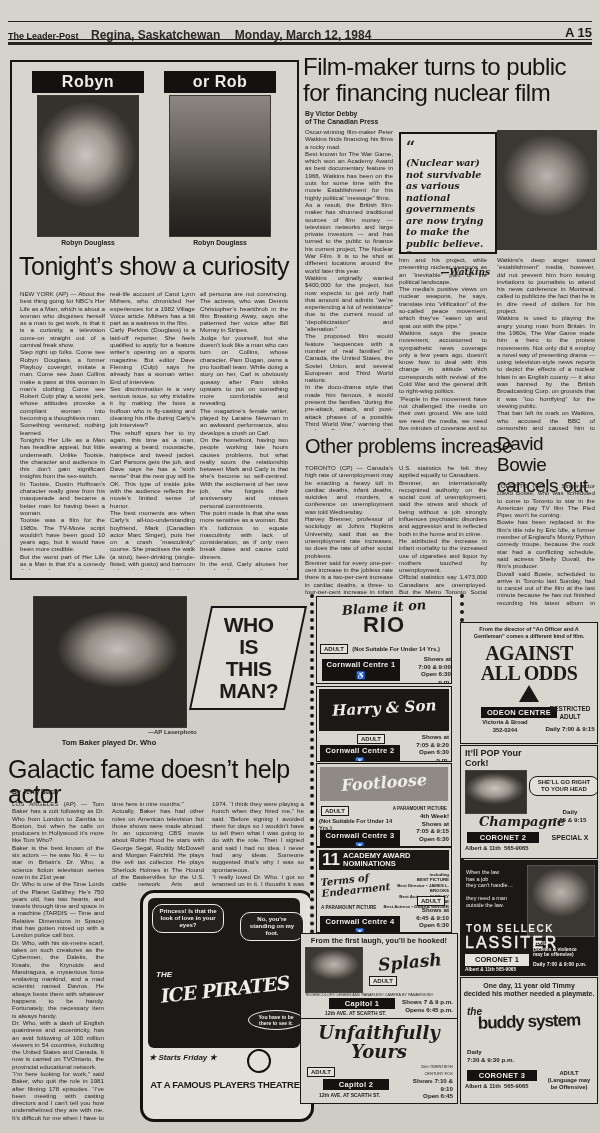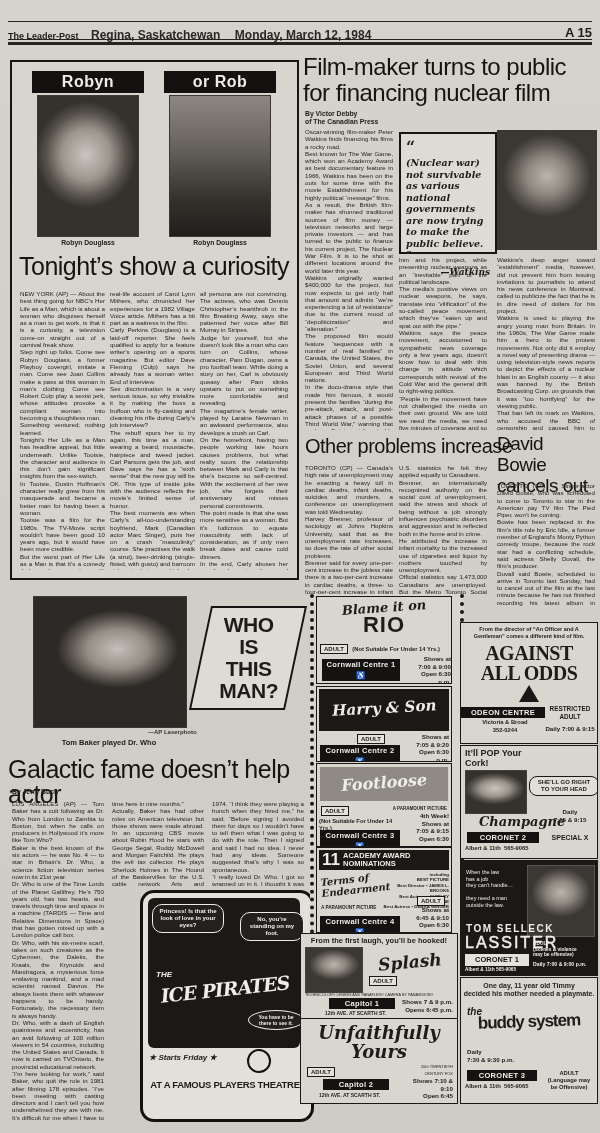--- a/index.html
+++ b/index.html
@@ -275,21 +275,21 @@
     <div class="tiny abs" style="left:18px;top:73px;width:76px;font-weight:bold;font-size:5px">12th AVE. AT SCARTH ST.</div>
     <div class="times abs" style="left:98px;top:58px;width:54px;text-align:right">Shows 7:10 &amp; 9:10
 Open 6:45</div>
   </div>
 
   <div class="adbox" style="left:460px;top:622px;width:136px;height:120px">
     <div class="tiny" style="font-weight:bold;text-align:center;margin:3px 4px 0;font-size:5.5px">From the director of “An Officer and A Gentleman” comes a different kind of film.</div>
     <div style="font-family:'Liberation Serif',serif;font-weight:bold;font-size:20px;line-height:20px;text-align:center;margin-top:3px;white-space:pre-line;letter-spacing:-0.5px">AGAINST
 ALL ODDS</div>
     <div class="abs" style="left:58px;top:62px;width:0;height:0;border-left:10px solid transparent;border-right:10px solid transparent;border-bottom:17px solid #1a1816"></div>
-    <div class="venue abs" style="left:0;top:84px;width:84px">ODEON CENTRE</div>
+    <div class="venue abs" style="left:20px;top:84px;width:76px">ODEON CENTRE</div>
     <div class="tiny abs" style="left:6px;top:96px;width:76px;font-weight:bold;text-align:center">Victoria &amp; Broad</div>
     <div class="tiny abs" style="left:6px;top:104px;width:76px;font-weight:bold;text-align:center">352-0244</div>
     <div class="times abs" style="left:86px;top:82px;width:46px;text-align:center;font-size:6.4px">RESTRICTED
 ADULT</div>
     <div class="times abs" style="left:84px;top:102px;width:50px;text-align:center">Daily 7:00 &amp; 9:15</div>
   </div>
 
   <div class="adbox" style="left:460px;top:745px;width:136px;height:112px">
     <div style="font-weight:bold;font-size:9px;line-height:10px;white-space:pre-line;margin:2px 0 0 4px">It’ll POP Your
 Cork!</div>

